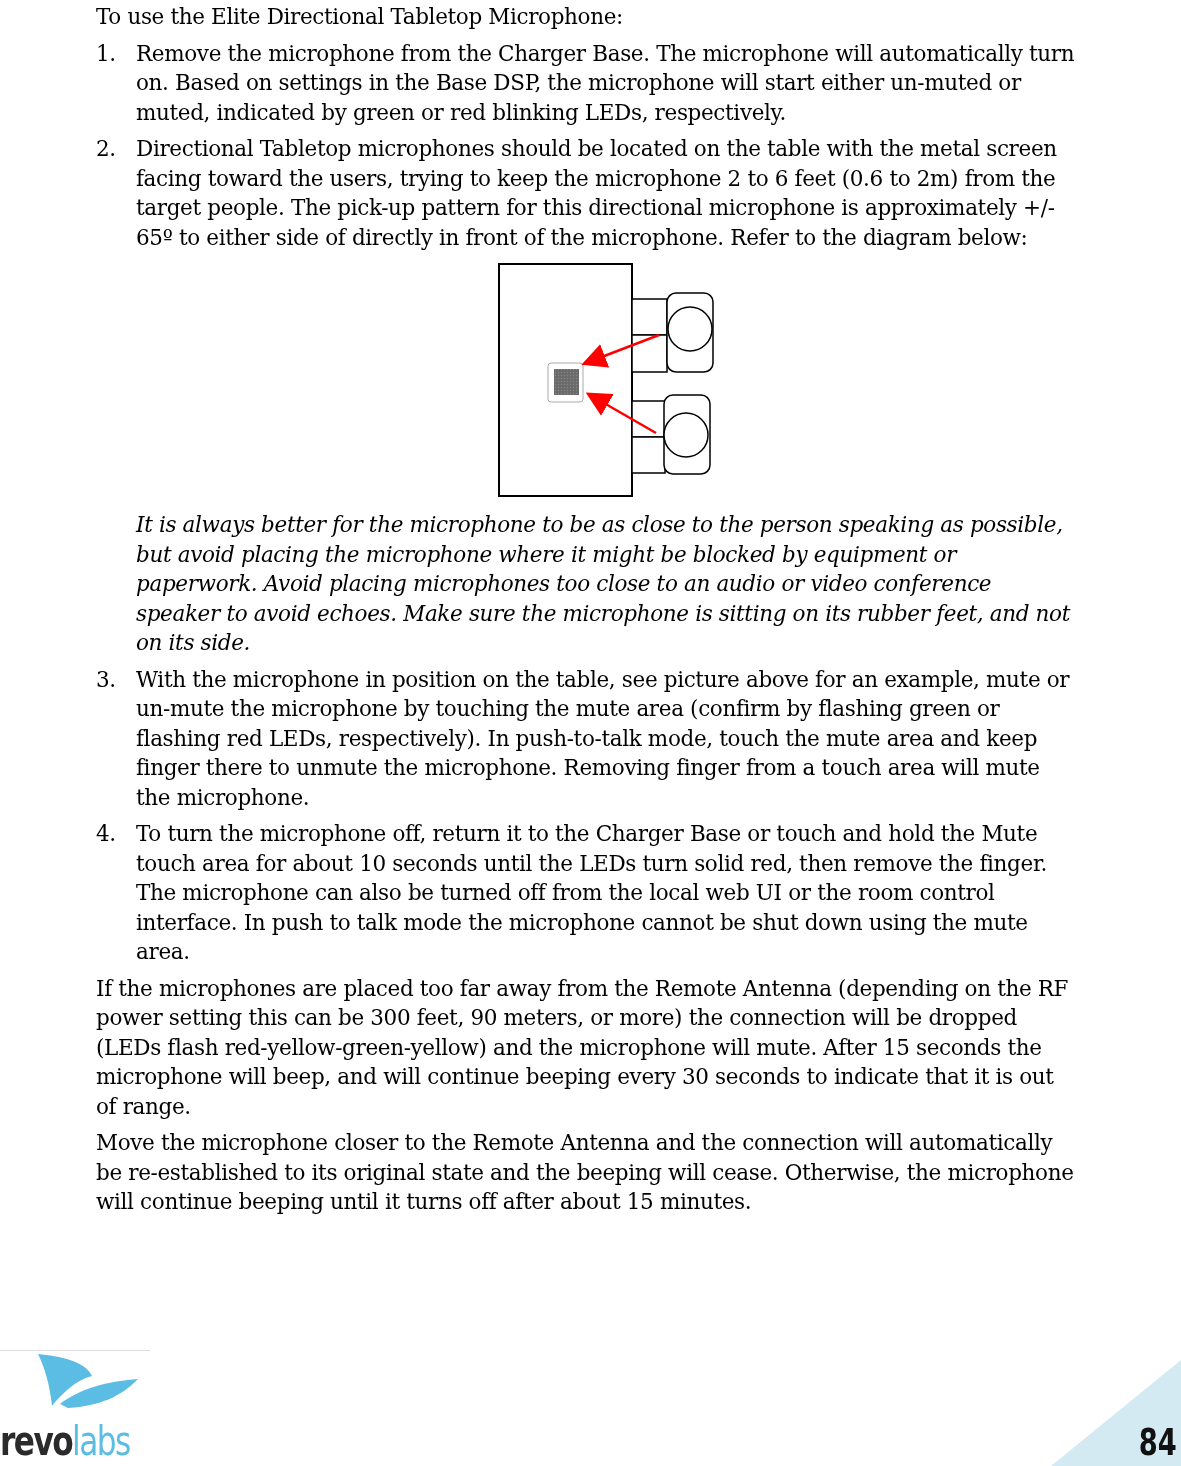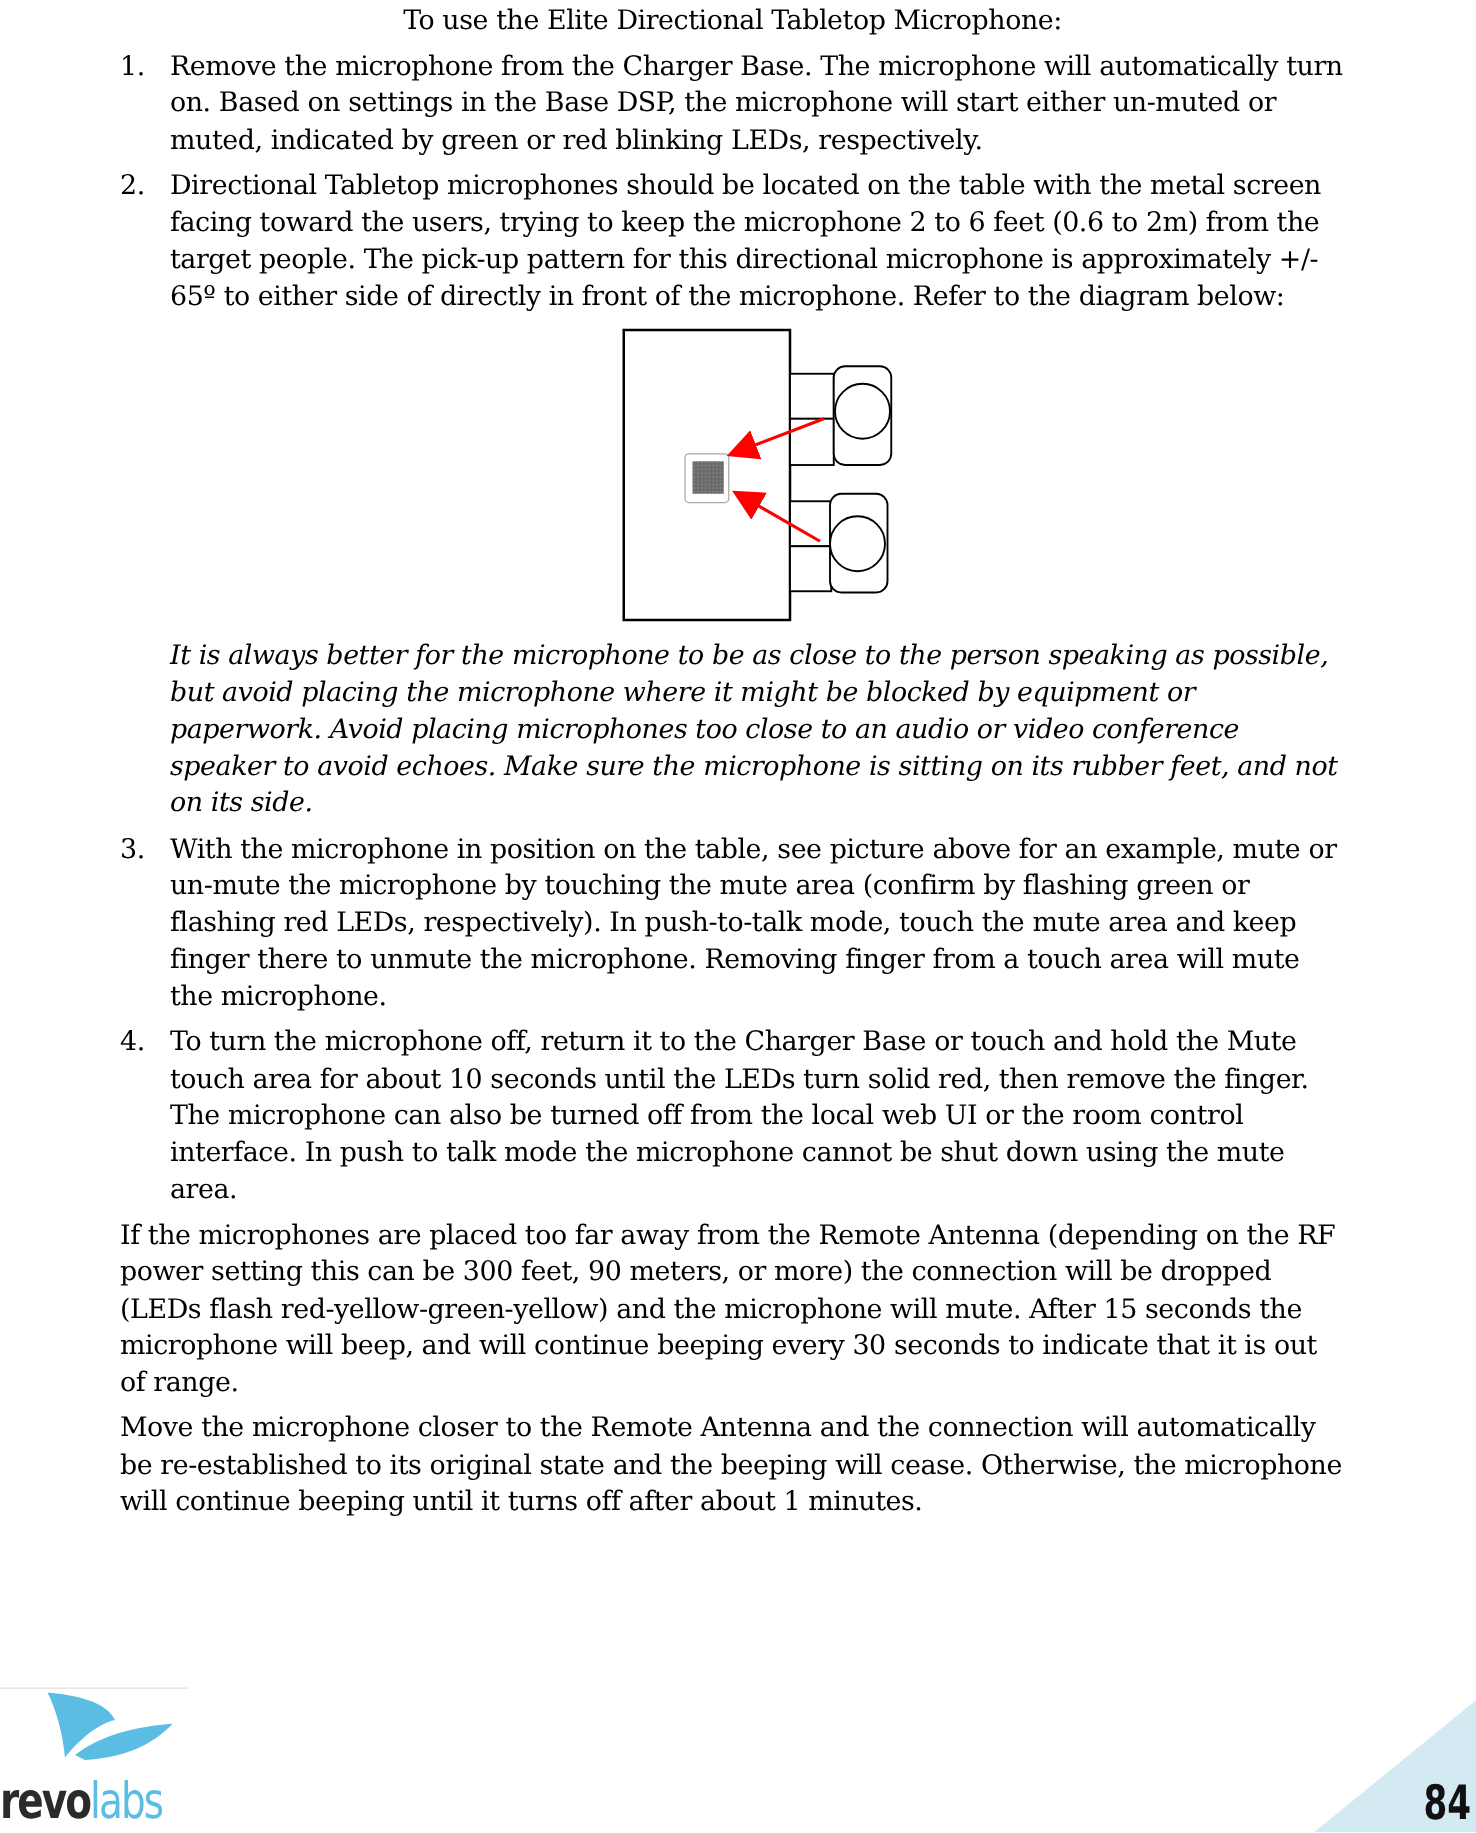--- a/index.html
+++ b/index.html
@@ -1,20 +1,20 @@
 <!DOCTYPE html>
 <html><head>
   <meta charset="utf-8">
   <style>
     html, body { margin: 0; padding: 0; background: #ffffff; }
     body { width: 1181px; height: 1466px; position: relative; overflow: hidden;
            font-family: "DejaVu Serif", "Liberation Serif", serif; color: #000; }
     .page { position: absolute; left: 96px; top: 0; width: 980px; }
     p, li { font-size: 21.5px; line-height: 29.5px; letter-spacing: -0.35px; margin: 0; }
-    .intro { margin-top: 2px; margin-bottom: 7px; text-align: center; }
+    .intro { margin-top: 2px; margin-bottom: 7px; }
     ol { margin: 0; padding: 0; list-style: none; }
     .item { position: relative; padding-left: 40px; margin-bottom: 7px; }
     .num { position: absolute; left: 0; top: 0; }
     .sub { margin-top: 8px; font-style: italic; }
     .para { margin-bottom: 7px; }
     .diagram { position: relative; width: 230px; height: 240px; margin: 8px 0 10px 358px; }
     .footer-rule { position: absolute; left: 0; top: 1350px; width: 150px; height: 1px; background: #ddd; }
     .logo { position: absolute; left: 0; top: 1346px; width: 160px; height: 120px; }
     .logo-text { position: absolute; left: 0; top: 1418px; font-family: "DejaVu Sans", "Liberation Sans", sans-serif;
                  font-weight: bold; font-size: 40px; letter-spacing: -2px; transform: scaleX(0.78); transform-origin: left; }
@@ -77,21 +77,21 @@
       <span class="num">3.</span>
       <span>With the microphone in position on the table, see picture above for an example, mute or un-mute the microphone by touching the mute area (confirm by flashing green or flashing red LEDs, respectively). In push-to-talk mode, touch the mute area and keep finger there to unmute the microphone.  Removing finger from a touch area will mute the microphone.</span>
     </li>
     <li class="item">
       <span class="num">4.</span>
       <span>To turn the microphone off, return it to the Charger Base or touch and hold the Mute touch area for about 10 seconds until the LEDs turn solid red, then remove the finger. The microphone can also be turned off from the local web UI or the room control interface.  In push to talk mode the microphone cannot be shut down using the mute area.</span>
     </li>
   </ol>
 
   <p class="para">If the microphones are placed too far away from the Remote Antenna (depending on the RF power setting this can be 300 feet, 90 meters, or more) the connection will be dropped (LEDs flash red-yellow-green-yellow) and the microphone will mute. After 15 seconds the microphone will beep, and will continue beeping every 30 seconds to indicate that it is out of range.</p>
-  <p class="para">Move the microphone closer to the Remote Antenna and the connection will automatically be re-established to its original state and the beeping will cease. Otherwise, the microphone will continue beeping until it turns off after about 1 minutes.</p>
+  <p class="para">Move the microphone closer to the Remote Antenna and the connection will automatically be re-established to its original state and the beeping will cease. Otherwise, the microphone will continue beeping until it turns off after about 15 minutes.</p>
 </div>
 
 <div class="footer-rule"></div>
 <svg class="logo" viewBox="0 0 160 120">
   <path d="M38,8 C60,10 85,15 92,30 C75,34 60,50 52,60 C50,40 45,22 38,8 z" fill="#5bbde3"></path>
   <path d="M60,58 C80,42 110,35 138,33 C122,50 100,60 68,62 z" fill="#5bbde3"></path>
 </svg>
 <div class="logo-text">
   <span class="dark">revo</span><span class="light">labs</span>
 </div>

